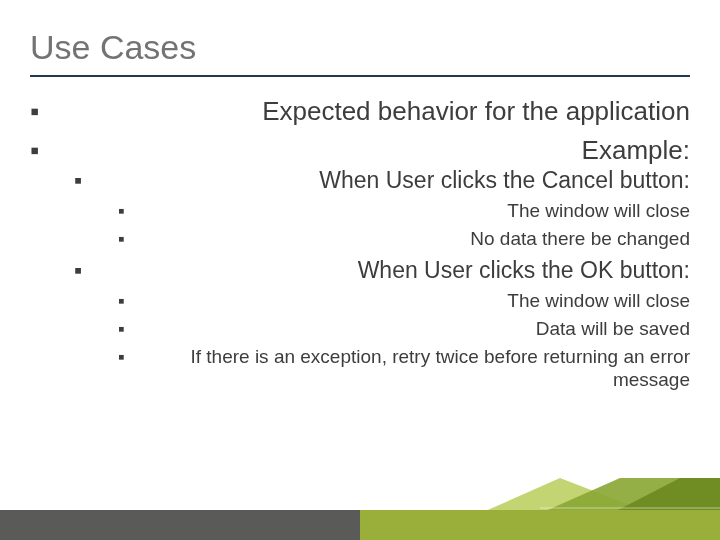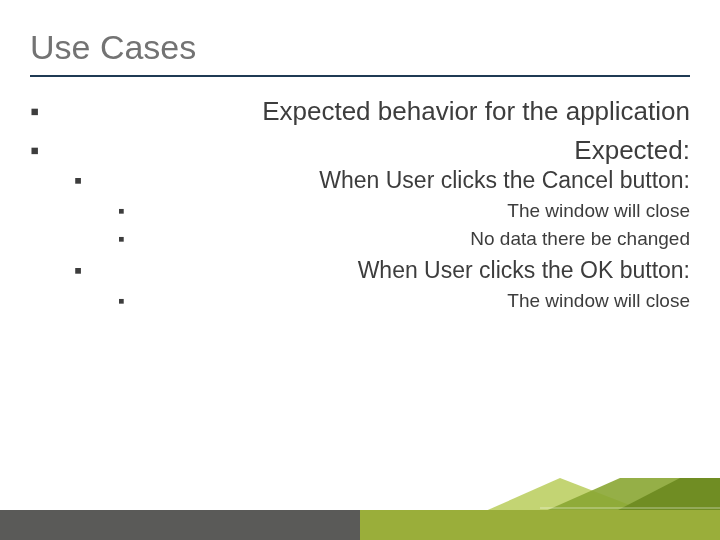--- a/index.html
+++ b/index.html
@@ -24,33 +24,35 @@
 <body>
 
 <div class="slide">
   <h1 class="title">Use Cases</h1>
   <div class="rule"></div>
 
   <div class="content">
     <ul class="l1">
       <li>Expected behavior for the application</li>
       <li>
-        <span>Expected:</span>
+        <span>Example:</span>
         <ul class="l2">
           <li>
             <span>When User clicks the Cancel button:</span>
             <ul class="l3">
               <li>The window will close</li>
               <li>No data there be changed</li>
             </ul>
           </li>
           <li>
             <span>When User clicks the OK button:</span>
             <ul class="l3">
               <li>The window will close</li>
+              <li>Data will be saved</li>
+              <li>If there is an exception, retry twice before returning an error message</li>
             </ul>
           </li>
         </ul>
       </li>
     </ul>
   </div>
 
   <div class="footer">
     <div class="bar"></div>
     <svg viewBox="0 0 360 62">

